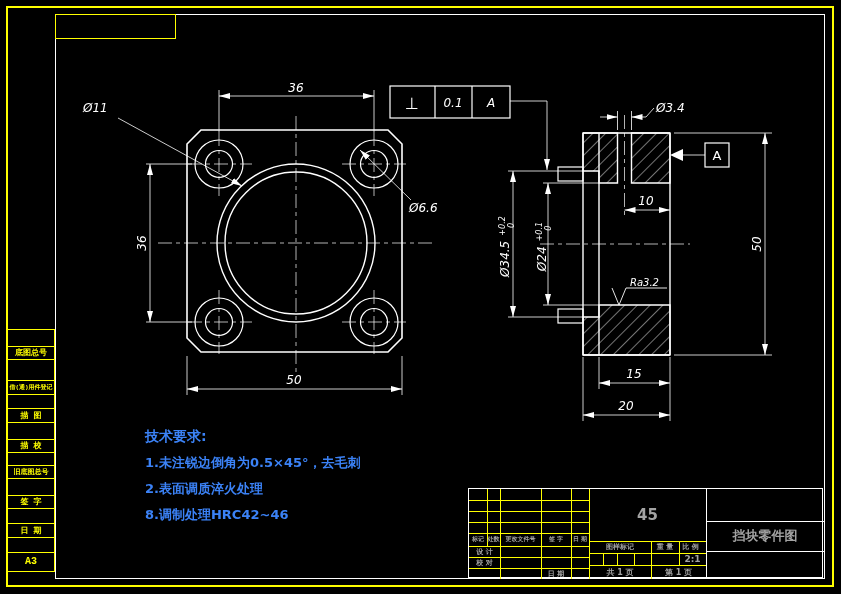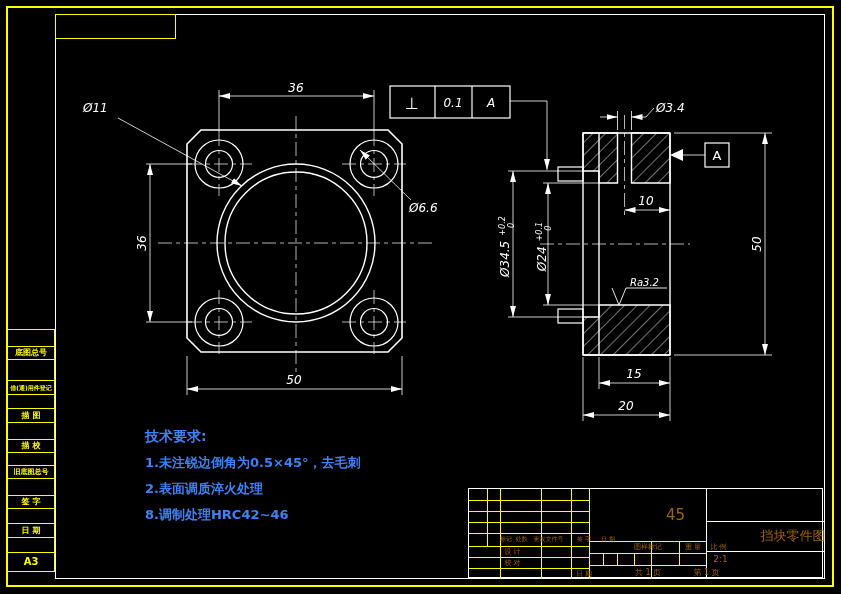--- a/index.html
+++ b/index.html
@@ -3,35 +3,35 @@
 <meta charset="utf-8">
 <style>
   html,body{margin:0;padding:0;background:#000;}
   .canvas{position:relative;width:841px;height:594px;background:#000;overflow:hidden;
           font-family:"DejaVu Sans",sans-serif;}
   .abs{position:absolute;}
   .outer-border{left:6px;top:6px;width:824px;height:577px;border:2px solid #ffff00;}
   .inner-frame{left:55px;top:14px;width:768px;height:563px;border:1px solid #ffffff;}
   .tl-box{left:55px;top:14px;width:119px;height:23px;border:1px solid #ffff00;}
   
-  .strip{left:7px;top:330px;width:48px;}
+  .strip{left:7px;top:330px;width:48px;font-family:Liberation Mono, monospace;}
   .strip .cell{box-sizing:border-box;width:48px;border:1px solid #ffff00;margin-top:-1px;
                color:#ffff00;display:flex;align-items:center;justify-content:center;
                text-align:center;font-weight:bold;line-height:1;}
   
   .tech{left:145px;top:428px;width:310px;color:#3b82f6;font-weight:bold;}
   .tech .t-title{font-size:14px;margin-bottom:6px;}
   .tech .t-item{font-size:13px;margin-top:8px;white-space:nowrap;}
   
   .tb{left:468px;top:488px;width:355px;height:90px;border:1.5px solid #ffffff;box-sizing:border-box;}
   .tb .vline{position:absolute;width:1px;background:#ffff00;}
   .tb .hline{position:absolute;height:1px;background:#ffff00;}
   .tb .wline{background:#ffffff;}
   .tb .cell{position:absolute;display:flex;align-items:center;justify-content:center;
-            color:#a16207;font-weight:normal;white-space:nowrap;padding-left:28px;}
+            color:#a3a3a3;font-weight:bold;white-space:nowrap;}
   svg text{user-select:none;}
   .dimtxt{fill:#ffffff;font-family:"DejaVu Sans",sans-serif;font-style:italic;font-size:12px;}
   .dimtxt-s{fill:#ffffff;font-family:"DejaVu Sans",sans-serif;font-style:italic;font-size:8px;}
   .symtxt{fill:#ffffff;font-family:"DejaVu Sans",sans-serif;font-size:13px;}
 </style>
 </head>
 <body>
 
 <div class="canvas">
 

